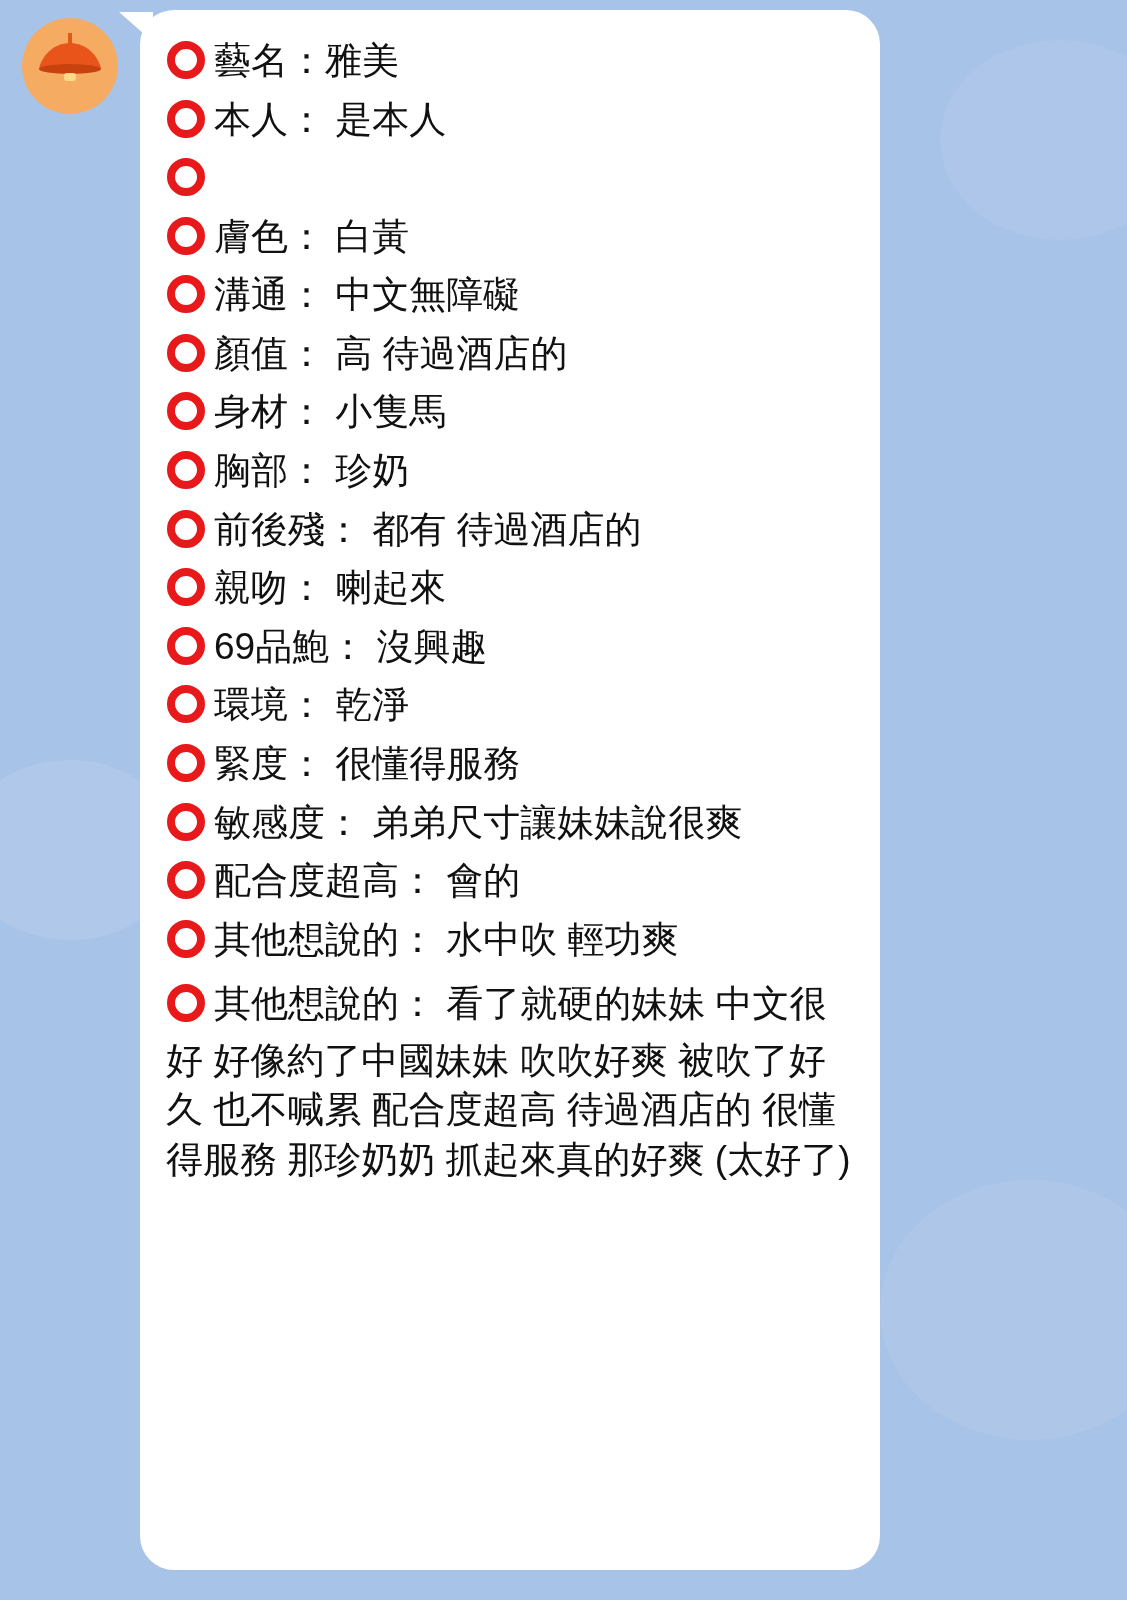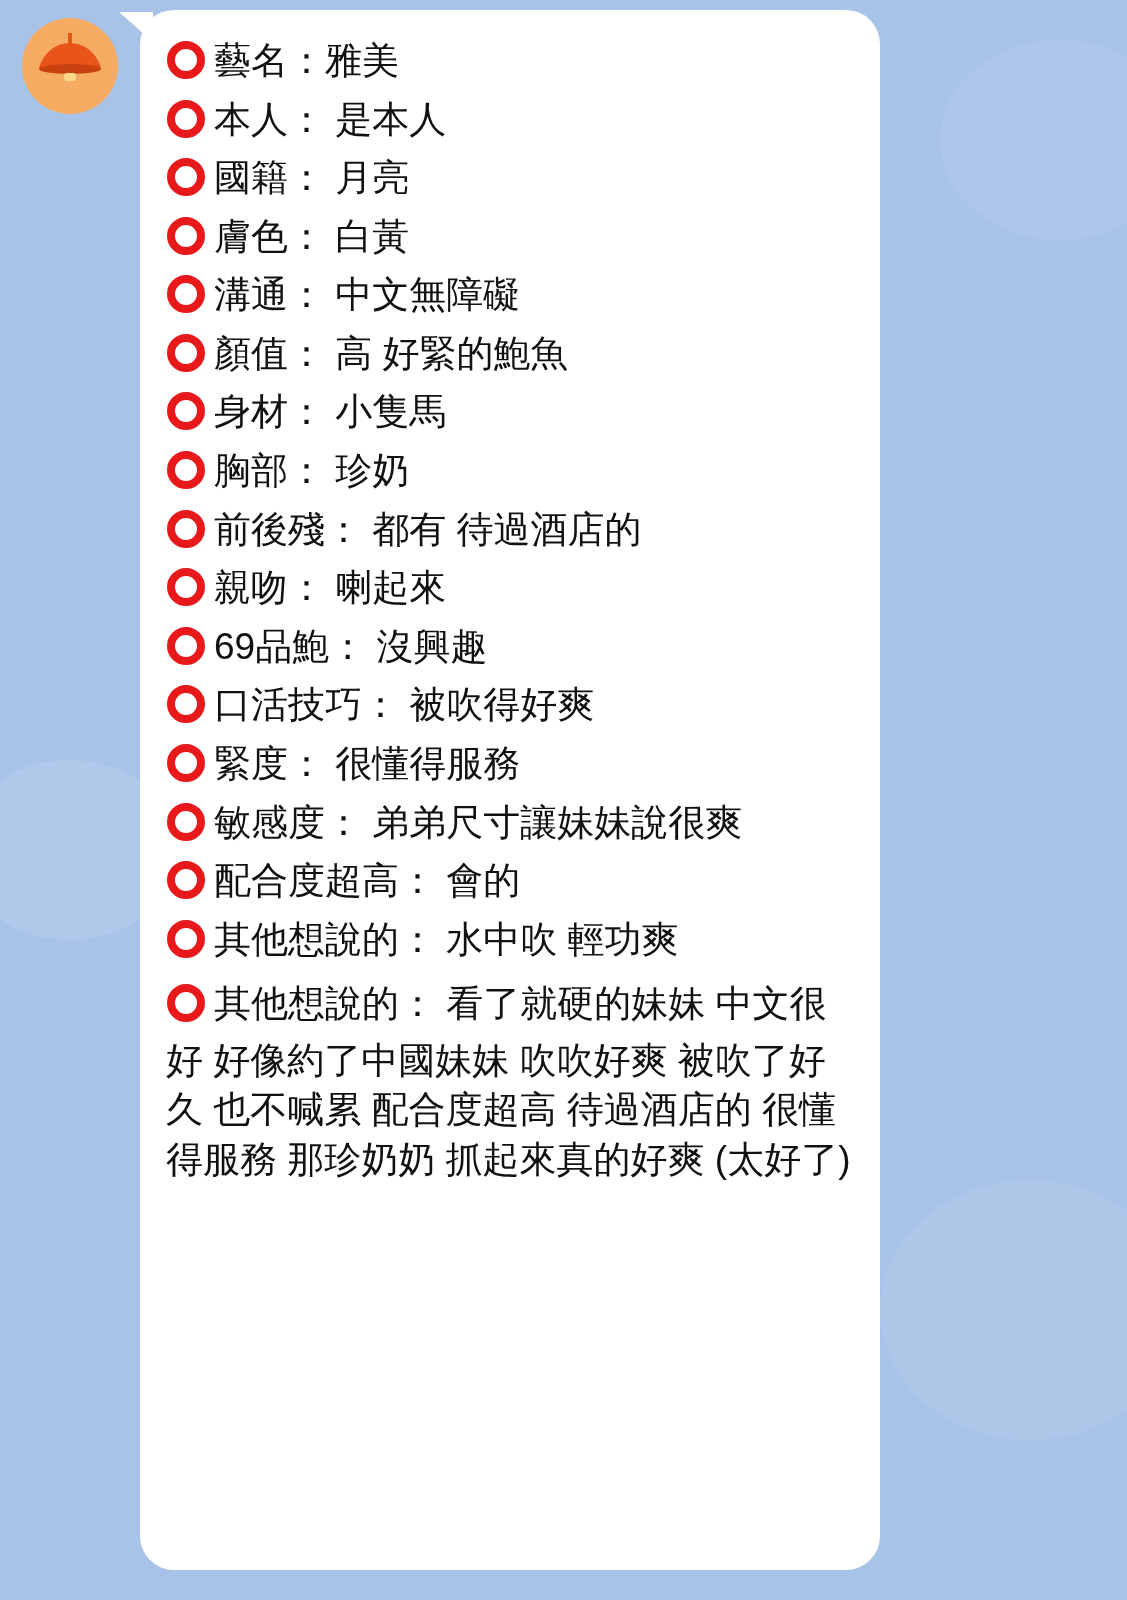--- a/index.html
+++ b/index.html
@@ -112,21 +112,21 @@
           <circle cx="20" cy="20" r="15" fill="none" stroke="#e8191b" stroke-width="8"></circle>
         </svg>
     </span><span>本人： 是本人</span>
   </p>
 
   <p class="para">
     <span class="bullet-inline">
       <svg width="40" height="40" viewBox="0 0 40 40">
           <circle cx="20" cy="20" r="15" fill="none" stroke="#e8191b" stroke-width="8"></circle>
         </svg>
-    </span><span>國籍： 月亮</span>
+    </span>
   </p>
 
   <p class="para">
     <span class="bullet-inline">
       <svg width="40" height="40" viewBox="0 0 40 40">
           <circle cx="20" cy="20" r="15" fill="none" stroke="#e8191b" stroke-width="8"></circle>
         </svg>
     </span><span>膚色： 白黃</span>
   </p>
 
@@ -137,21 +137,21 @@
         </svg>
     </span><span>溝通： 中文無障礙</span>
   </p>
 
 
   <p class="para">
     <span class="bullet-inline">
       <svg width="40" height="40" viewBox="0 0 40 40">
           <circle cx="20" cy="20" r="15" fill="none" stroke="#e8191b" stroke-width="8"></circle>
         </svg>
-    </span><span>顏值： 高 好緊的鮑魚</span>
+    </span><span>顏值： 高 待過酒店的</span>
   </p>
 
   <p class="para">
     <span class="bullet-inline">
       <svg width="40" height="40" viewBox="0 0 40 40">
           <circle cx="20" cy="20" r="15" fill="none" stroke="#e8191b" stroke-width="8"></circle>
         </svg>
     </span><span>身材： 小隻馬</span>
   </p>
 
@@ -180,28 +180,28 @@
   </p>
 
   <p class="para">
     <span class="bullet-inline">
       <svg width="40" height="40" viewBox="0 0 40 40">
           <circle cx="20" cy="20" r="15" fill="none" stroke="#e8191b" stroke-width="8"></circle>
         </svg>
     </span><span>69品鮑： 沒興趣</span>
   </p>
 
-
-  <p class="para">
-    <span class="bullet-inline">
-      <svg width="40" height="40" viewBox="0 0 40 40">
-          <circle cx="20" cy="20" r="15" fill="none" stroke="#e8191b" stroke-width="8"></circle>
-        </svg>
-    </span><span>口活技巧： 被吹得好爽</span>
-  </p>
+  <p class="para">
+    <span class="bullet-inline">
+      <svg width="40" height="40" viewBox="0 0 40 40">
+          <circle cx="20" cy="20" r="15" fill="none" stroke="#e8191b" stroke-width="8"></circle>
+        </svg>
+    </span><span>環境： 乾淨</span>
+  </p>
+
 
   <p class="para">
     <span class="bullet-inline">
       <svg width="40" height="40" viewBox="0 0 40 40">
           <circle cx="20" cy="20" r="15" fill="none" stroke="#e8191b" stroke-width="8"></circle>
         </svg>
     </span><span>緊度： 很懂得服務</span>
   </p>
 
   <p class="para">

